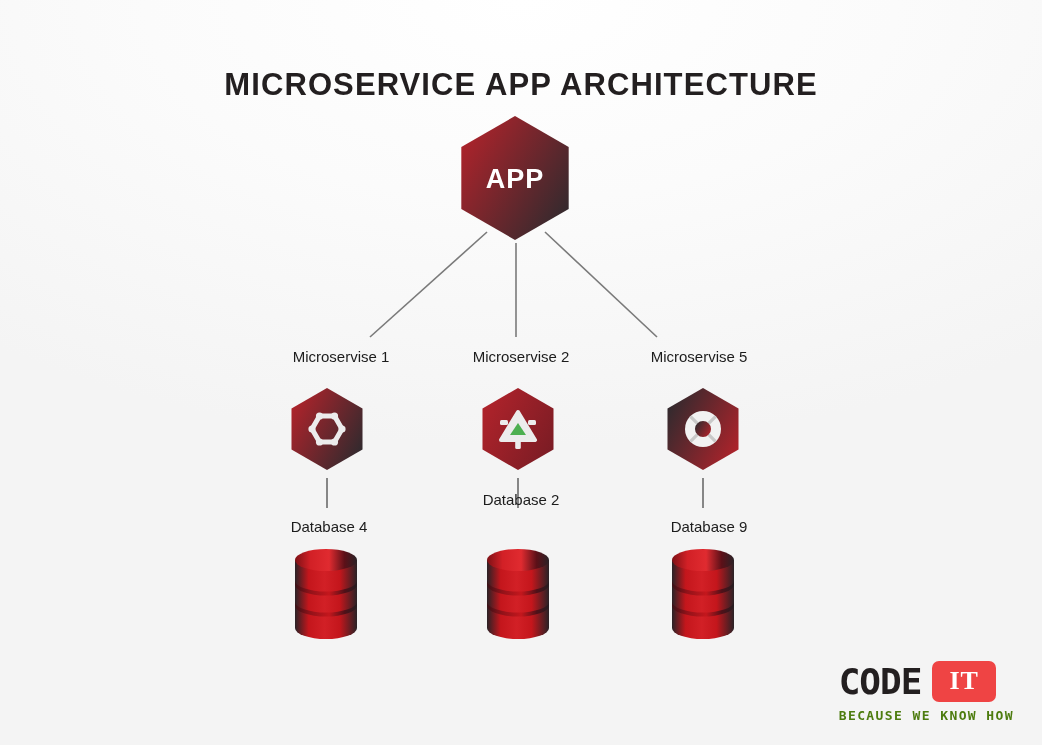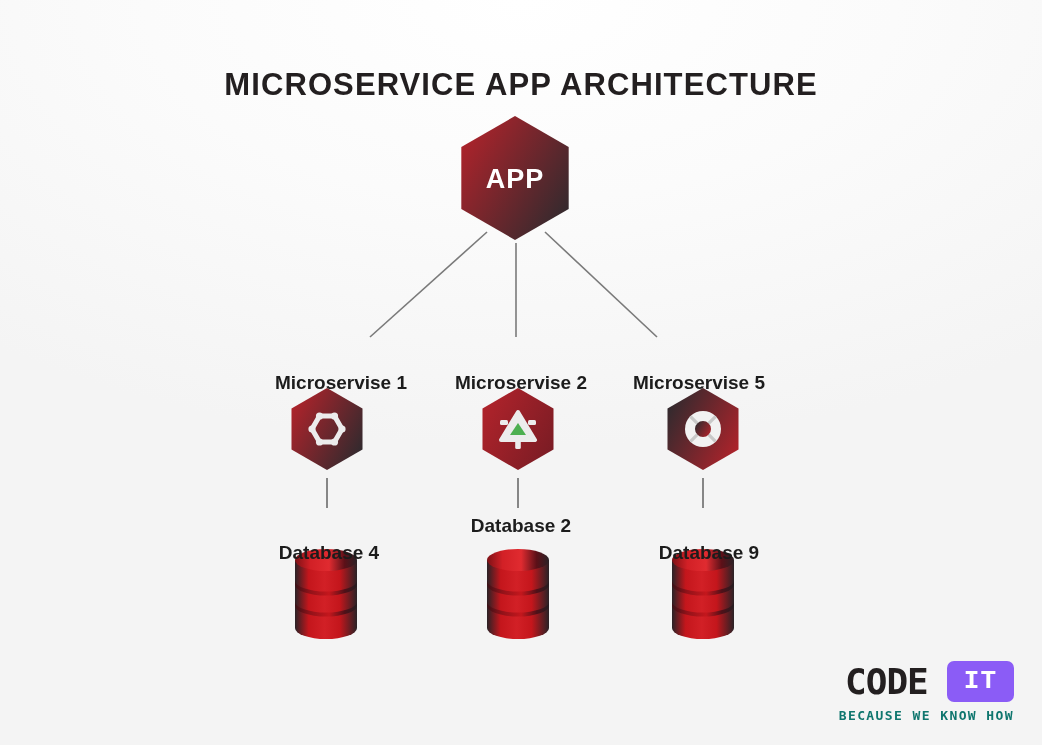--- a/index.html
+++ b/index.html
@@ -28,69 +28,66 @@
   
   #lines, #nodes { position:absolute; top:0; left:0; width:1042px; height:745px; }
   #lines { z-index:1; }
   #nodes { z-index:2; }
 
   
   .node-label {
     position:absolute;
     z-index:3;
     text-align:center;
-    font-size:19px;
-    font-weight:bold;
+    font-size:15px;
+    font-weight:normal;
     color:#1c1c1c;
     white-space:nowrap;
     transform:translateX(-50%);
-    margin-top:24px;
   }
 
   
   #logo {
     position:absolute;
     right:28px; bottom:22px;
     z-index:4;
     text-align:right;
   }
   #logo-main {
     display:flex;
     align-items:center;
-    justify-content:flex-end;
-    gap:19px;
+    gap:11px;
   }
   #logo-code {
     font-family:"DejaVu Sans Mono", monospace;
     font-size:36px;
     font-weight:bold;
     letter-spacing:-1px;
     color:#231f20;
     line-height:1;
   }
   #logo-it {
-    background:#8b5cf6;
+    background:#ef4444;
     color:#ffffff;
-    font-family:Liberation Mono, monospace;
+    font-family:Liberation Serif, serif;
     font-size:26px;
     font-weight:bold;
     letter-spacing:1px;
     line-height:1;
     padding:7px 17px 8px 17px;
     border-radius:7px;
   }
   #logo-tagline {
     margin-top:6px;
     font-family:"DejaVu Sans Mono", monospace;
     font-size:13px;
     font-weight:bold;
     letter-spacing:1.4px;
-    color:#0f766e;
+    color:#4d7c0f;
     text-align:right;
-    margin-left:16px;
   }
 </style>
 </head>
 <body>
 
 <div id="title">MICROSERVICE APP ARCHITECTURE</div>
 
 <svg id="lines" viewBox="0 0 1042 745" xmlns="http://www.w3.org/2000/svg">
   <g id="g-app-lines">
       <line x1="487" y1="232" x2="370" y2="337" stroke="#7a7a7a" stroke-width="1.6"></line>

